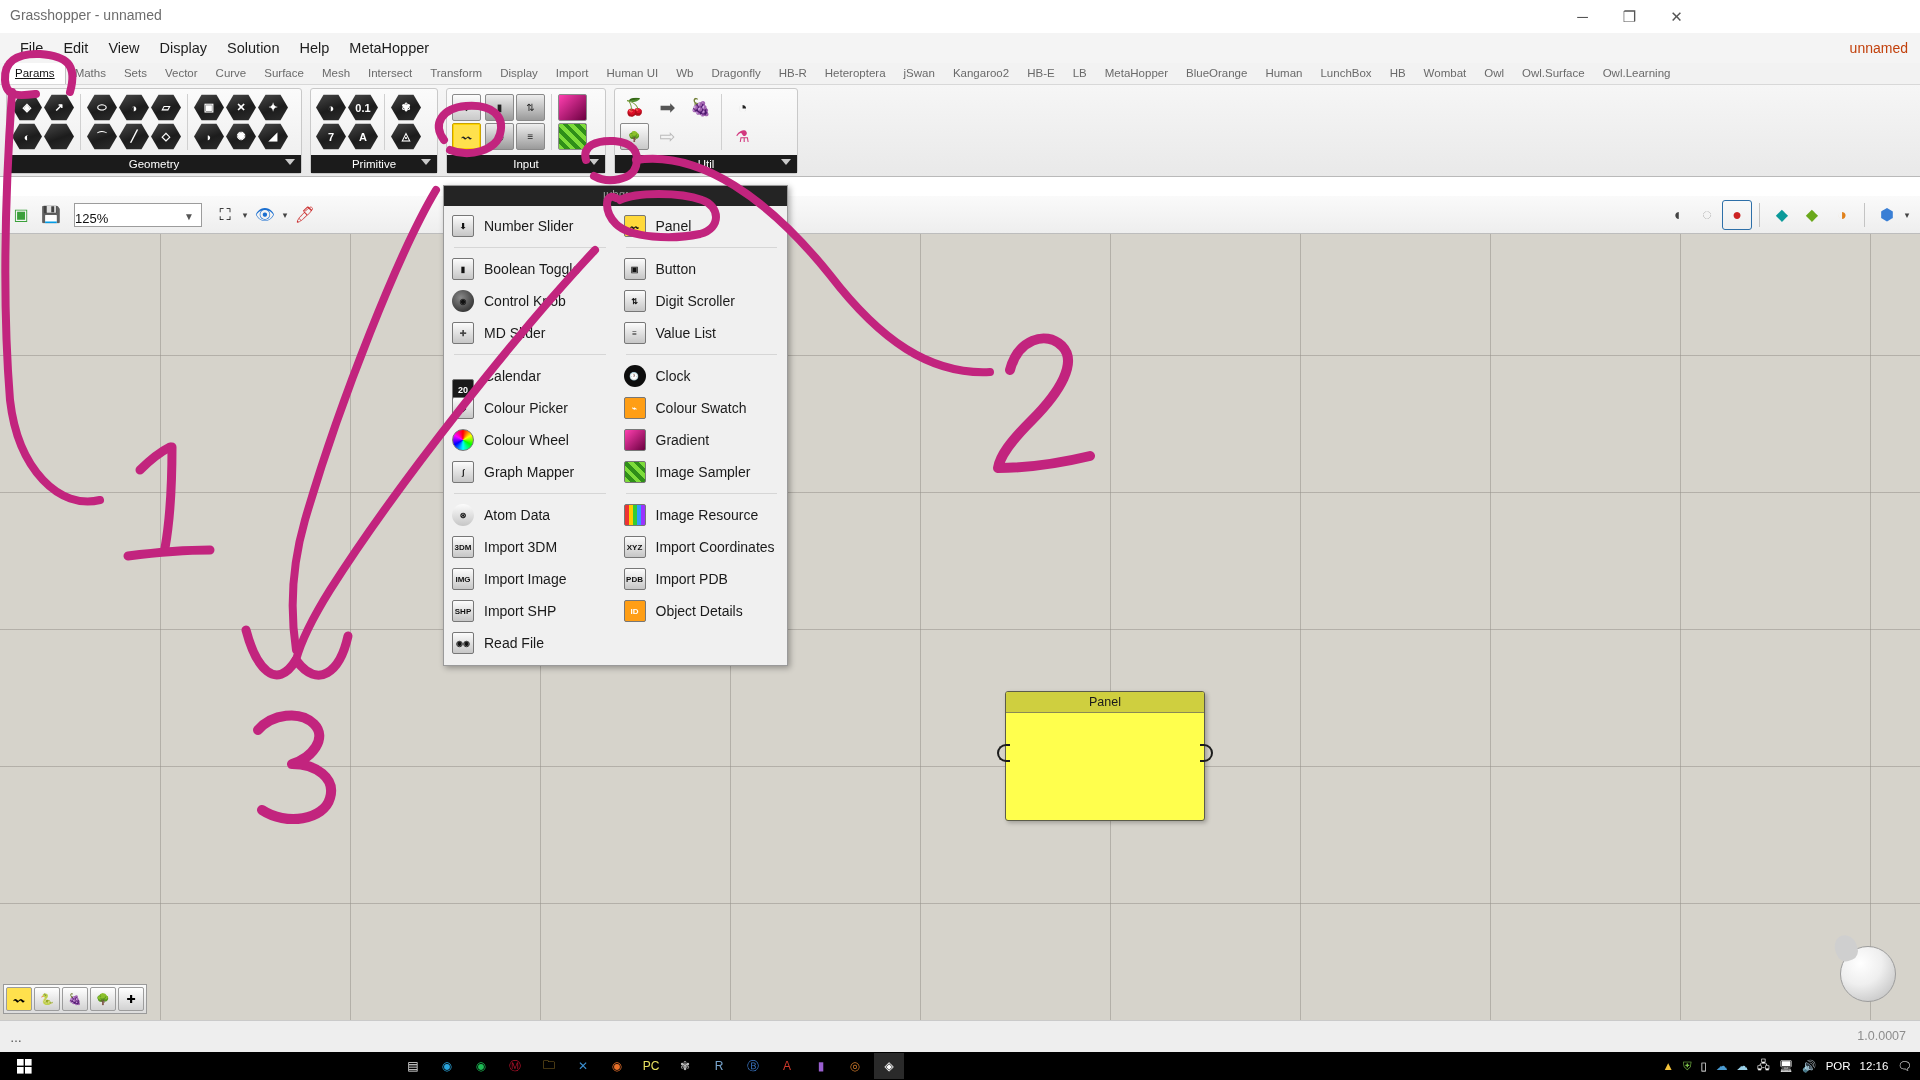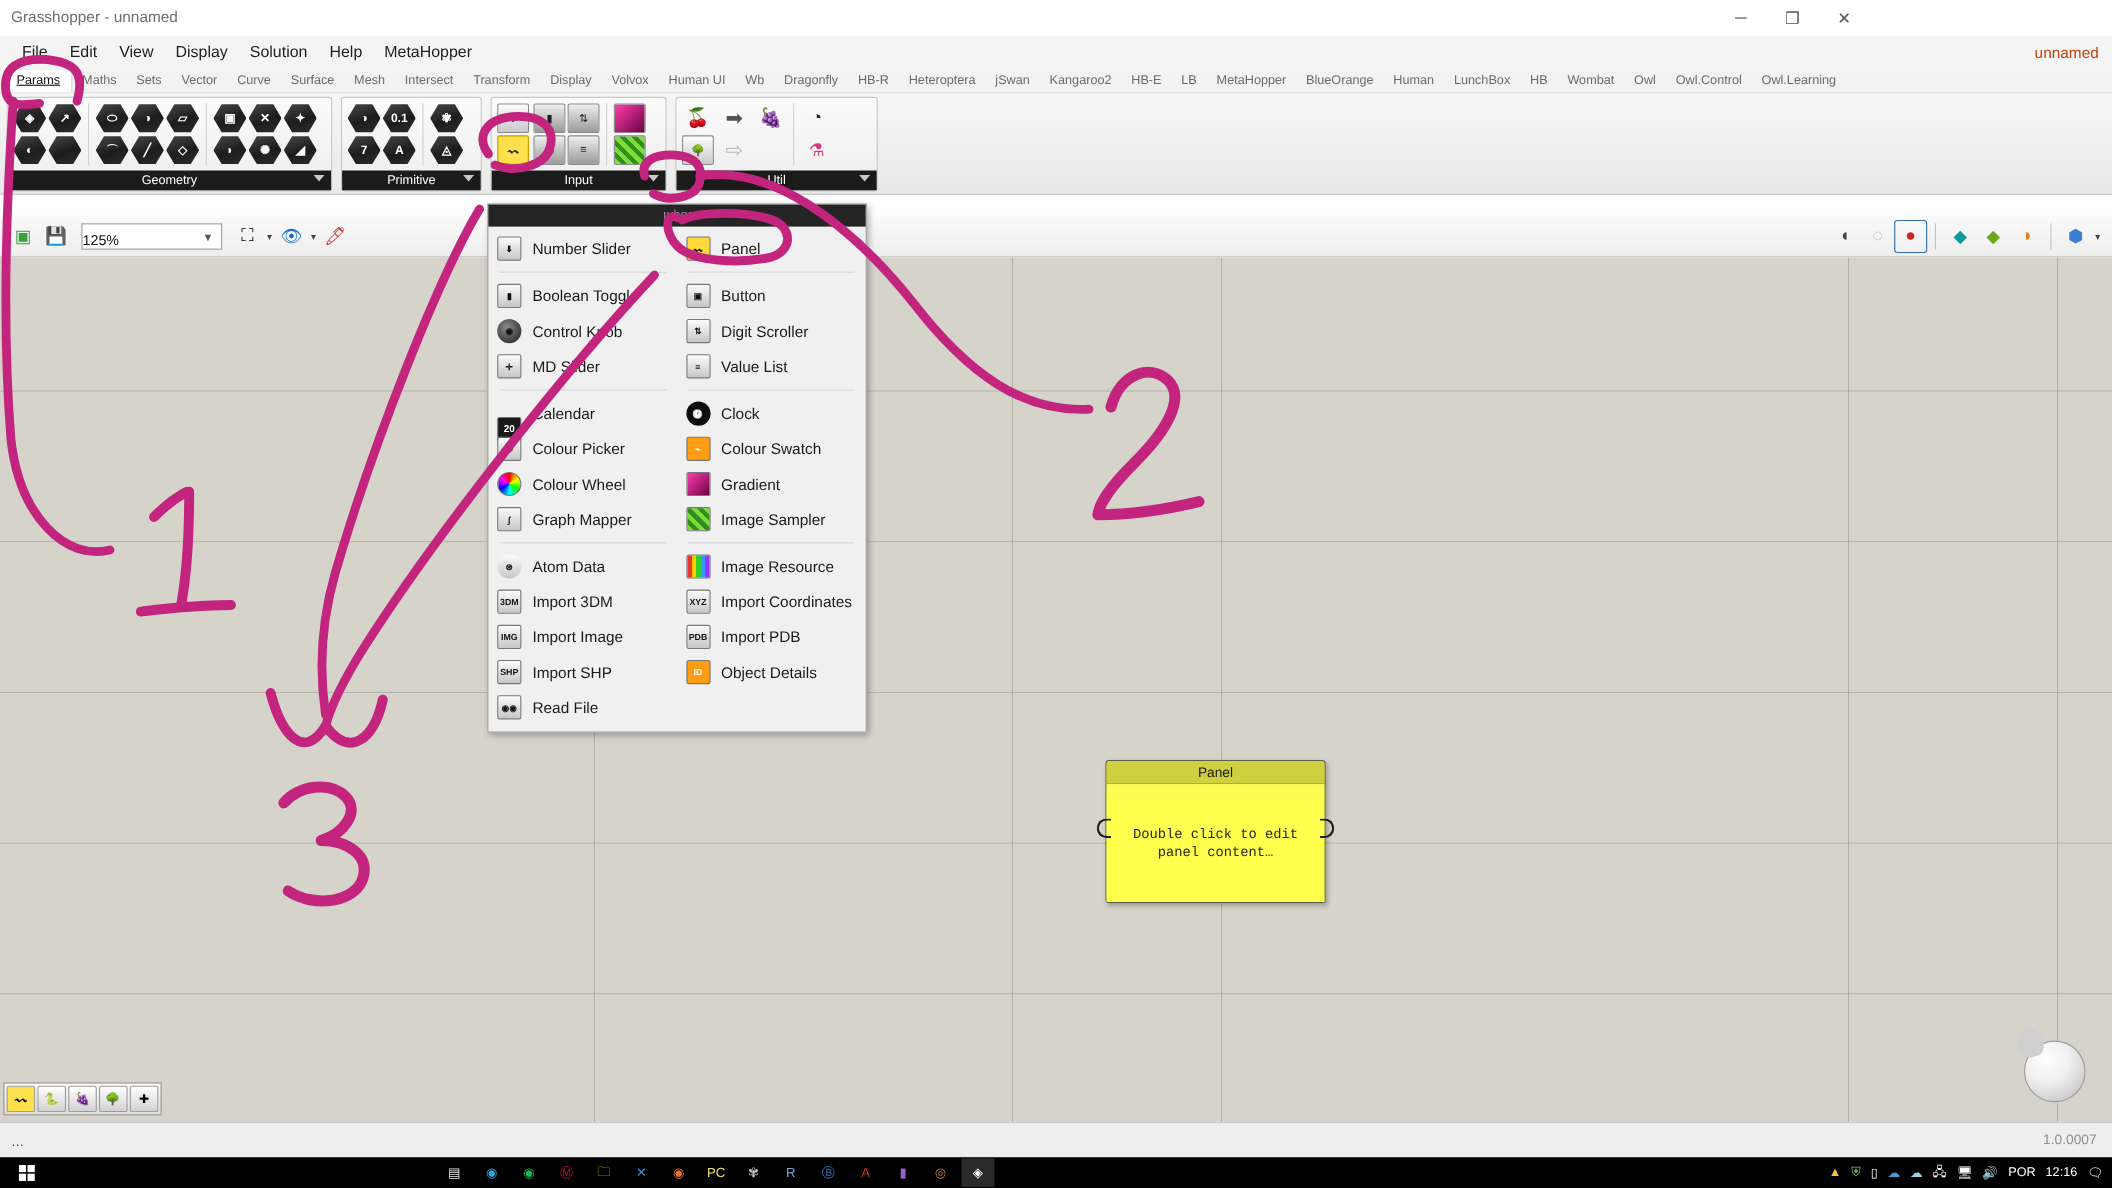--- a/index.html
+++ b/index.html
@@ -296,38 +296,38 @@
       <div class="tab active">Params</div>
       <div class="tab">Maths</div>
       <div class="tab">Sets</div>
       <div class="tab">Vector</div>
       <div class="tab">Curve</div>
       <div class="tab">Surface</div>
       <div class="tab">Mesh</div>
       <div class="tab">Intersect</div>
       <div class="tab">Transform</div>
       <div class="tab">Display</div>
-      <div class="tab">Volvox</div>
+      <div class="tab">Import</div>
       <div class="tab">Human UI</div>
       <div class="tab">Wb</div>
       <div class="tab">Dragonfly</div>
       <div class="tab">HB-R</div>
       <div class="tab">Heteroptera</div>
       <div class="tab">jSwan</div>
       <div class="tab">Kangaroo2</div>
       <div class="tab">HB-E</div>
       <div class="tab">LB</div>
       <div class="tab">MetaHopper</div>
       <div class="tab">BlueOrange</div>
       <div class="tab">Human</div>
       <div class="tab">LunchBox</div>
       <div class="tab">HB</div>
       <div class="tab">Wombat</div>
       <div class="tab">Owl</div>
-      <div class="tab">Owl.Control</div>
+      <div class="tab">Owl.Surface</div>
       <div class="tab">Owl.Learning</div>
     </div>
 
   <div class="ribbon">
 
     <div class="ribgroup" style="left:6px; width:296px;">
       <div class="gbody">
         <div class="icol">
           <div class="irow">
             <div class="hex">
@@ -571,26 +571,20 @@
     </div>
   </div>
 
   <div class="canvas">
     <div class="grid"></div>
 
     <div class="gh-panel">
       <div class="gh-port left"></div>
       <div class="gh-port right"></div>
       <div class="cap">Panel</div>
-      <div class="body">
-        <div>
-          <div>Double click to edit</div>
-          <div>panel content…</div>
-        </div>
-      </div>
     </div>
 
     <div class="navball"></div>
 
     <div class="minibar">
       <div class="minibtn panel">〰</div>
       <div class="minibtn" style="color:#2b5b84;">🐍</div>
       <div class="minibtn">🍇</div>
       <div class="minibtn">🌳</div>
       <div class="minibtn">✚</div>

